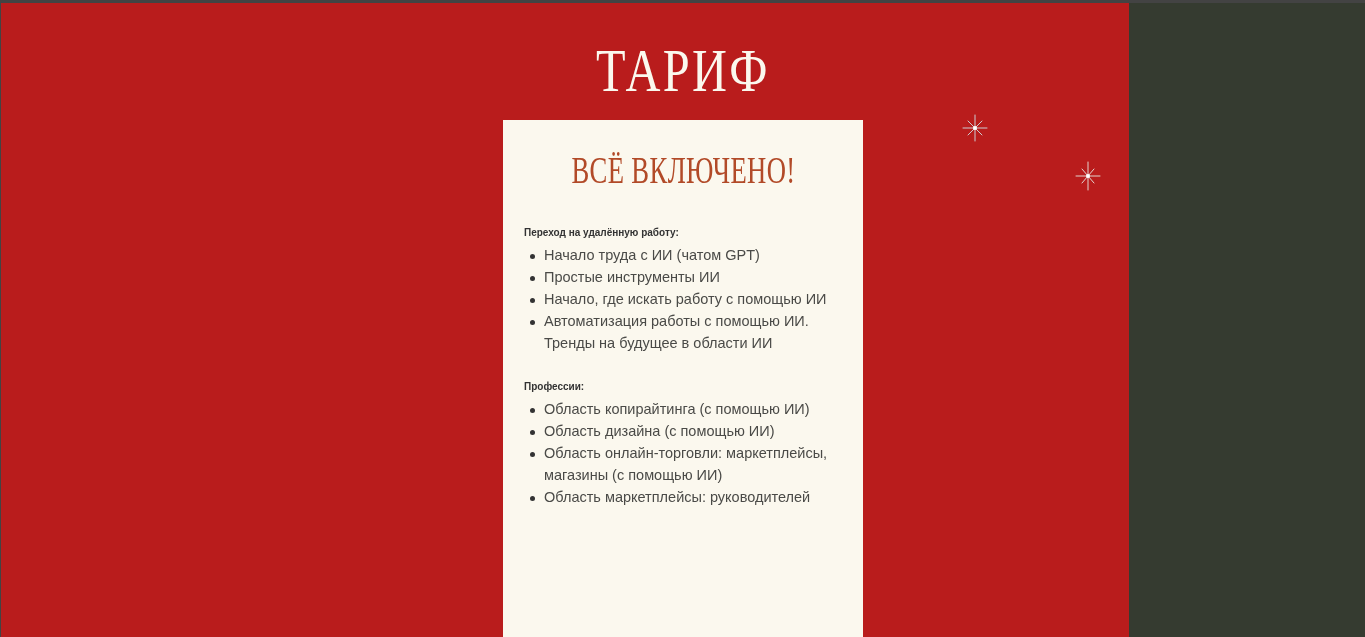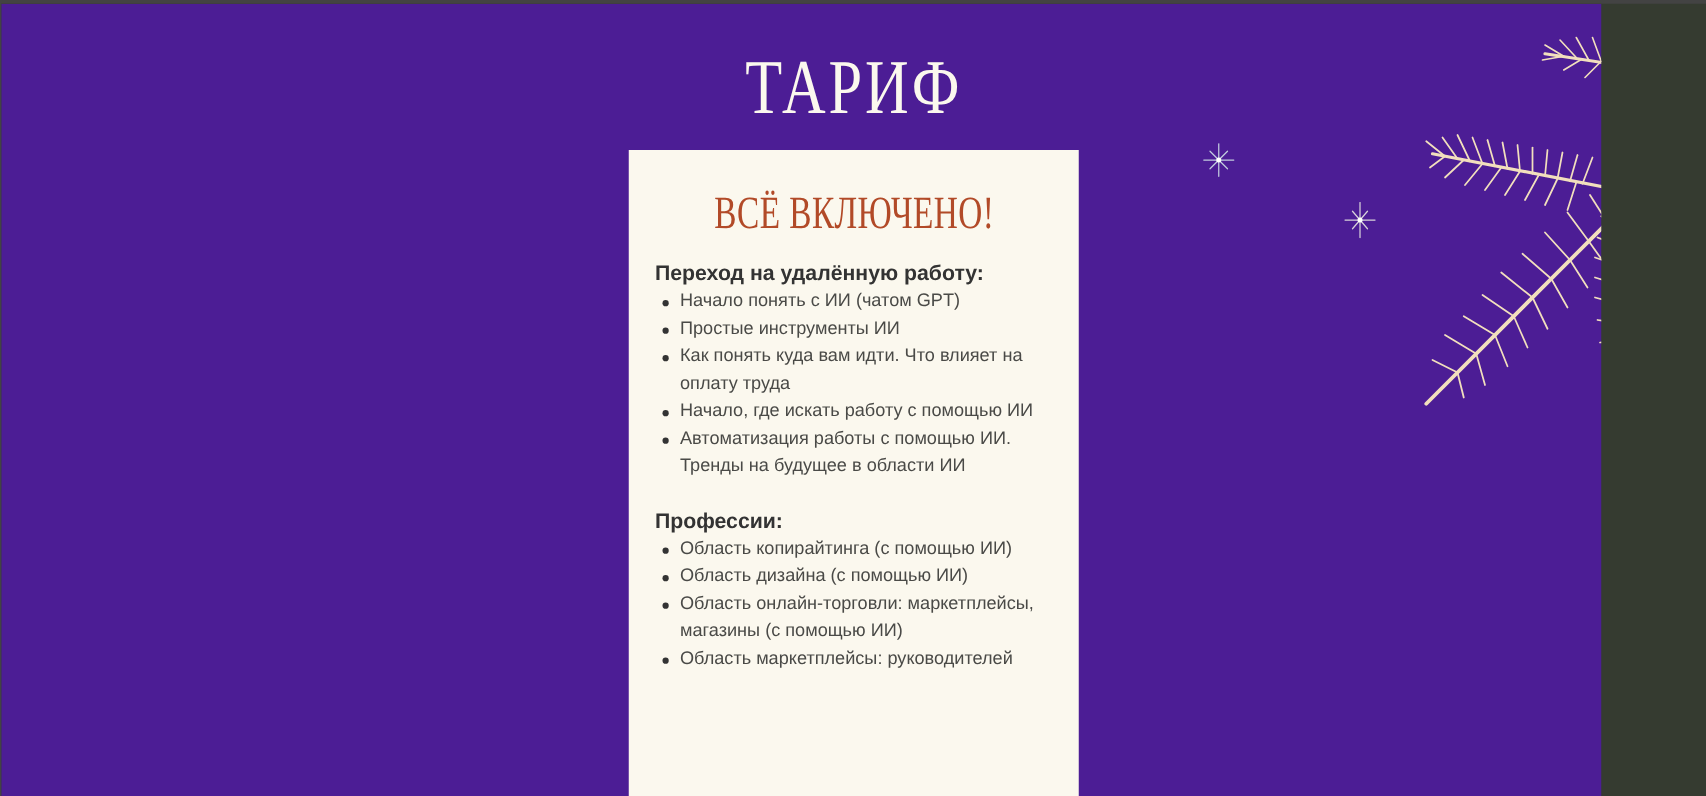--- a/index.html
+++ b/index.html
@@ -13,23 +13,23 @@
   body {
     position: relative;
     border-top: 3px solid #434343;
     border-left: 1px solid #434343;
     box-sizing: border-box;
     font-family: "Liberation Sans", sans-serif;
   }
   .page {
     position: absolute;
     left: 0; top: 0;
-    width: 1280px;
+    width: 1128px;
     height: 634px;
-    background: #4c1d95;
+    background: #b91c1c;
     overflow: hidden;
   }
   .title {
     position: absolute;
     left: 0;
     width: 1364px;
     top: -6px;
     text-align: center;
     color: #fbf8ee;
     font-family: "Liberation Serif", "DejaVu Serif", serif;
@@ -58,23 +58,23 @@
     font-family: "Liberation Serif", "DejaVu Serif", serif;
     font-size: 37px;
     font-weight: normal;
     line-height: 1;
     letter-spacing: 0.5px;
     transform: scaleX(0.72);
     transform-origin: 50% 0;
     height: 44px;
   }
   .section-title {
-    margin: 12px 0 0 0;
+    margin: 26px 0 0 0;
     color: #333333;
-    font-size: 17px;
+    font-size: 10px;
     font-weight: bold;
     line-height: 22px;
   }
   .section-title.second { margin-top: 22px; }
   ul.items {
     margin: 0;
     padding: 0 0 0 20px;
     list-style: none;
   }
   ul.items li {
@@ -231,23 +231,22 @@
           <path d="M238 280 L230 285"></path>
       </g>
     </g>
   </svg>
 
   <div class="card">
     <h2 class="card-heading">ВСЁ ВКЛЮЧЕНО!</h2>
 
     <div class="section-title">Переход на удалённую работу:</div>
     <ul class="items">
-      <li>Начало понять с ИИ (чатом GPT)</li>
+      <li>Начало труда с ИИ (чатом GPT)</li>
       <li>Простые инструменты ИИ</li>
-      <li>Как понять куда вам идти. Что влияет на оплату труда</li>
       <li>Начало, где искать работу с помощью ИИ</li>
       <li>Автоматизация работы с помощью ИИ. Тренды на будущее в области ИИ</li>
     </ul>
 
     <div class="section-title second">Профессии:</div>
     <ul class="items">
       <li>Область копирайтинга (с помощью ИИ)</li>
       <li>Область дизайна (с помощью ИИ)</li>
       <li>Область онлайн-торговли: маркетплейсы, магазины (с помощью ИИ)</li>
       <li>Область маркетплейсы: руководителей</li>

